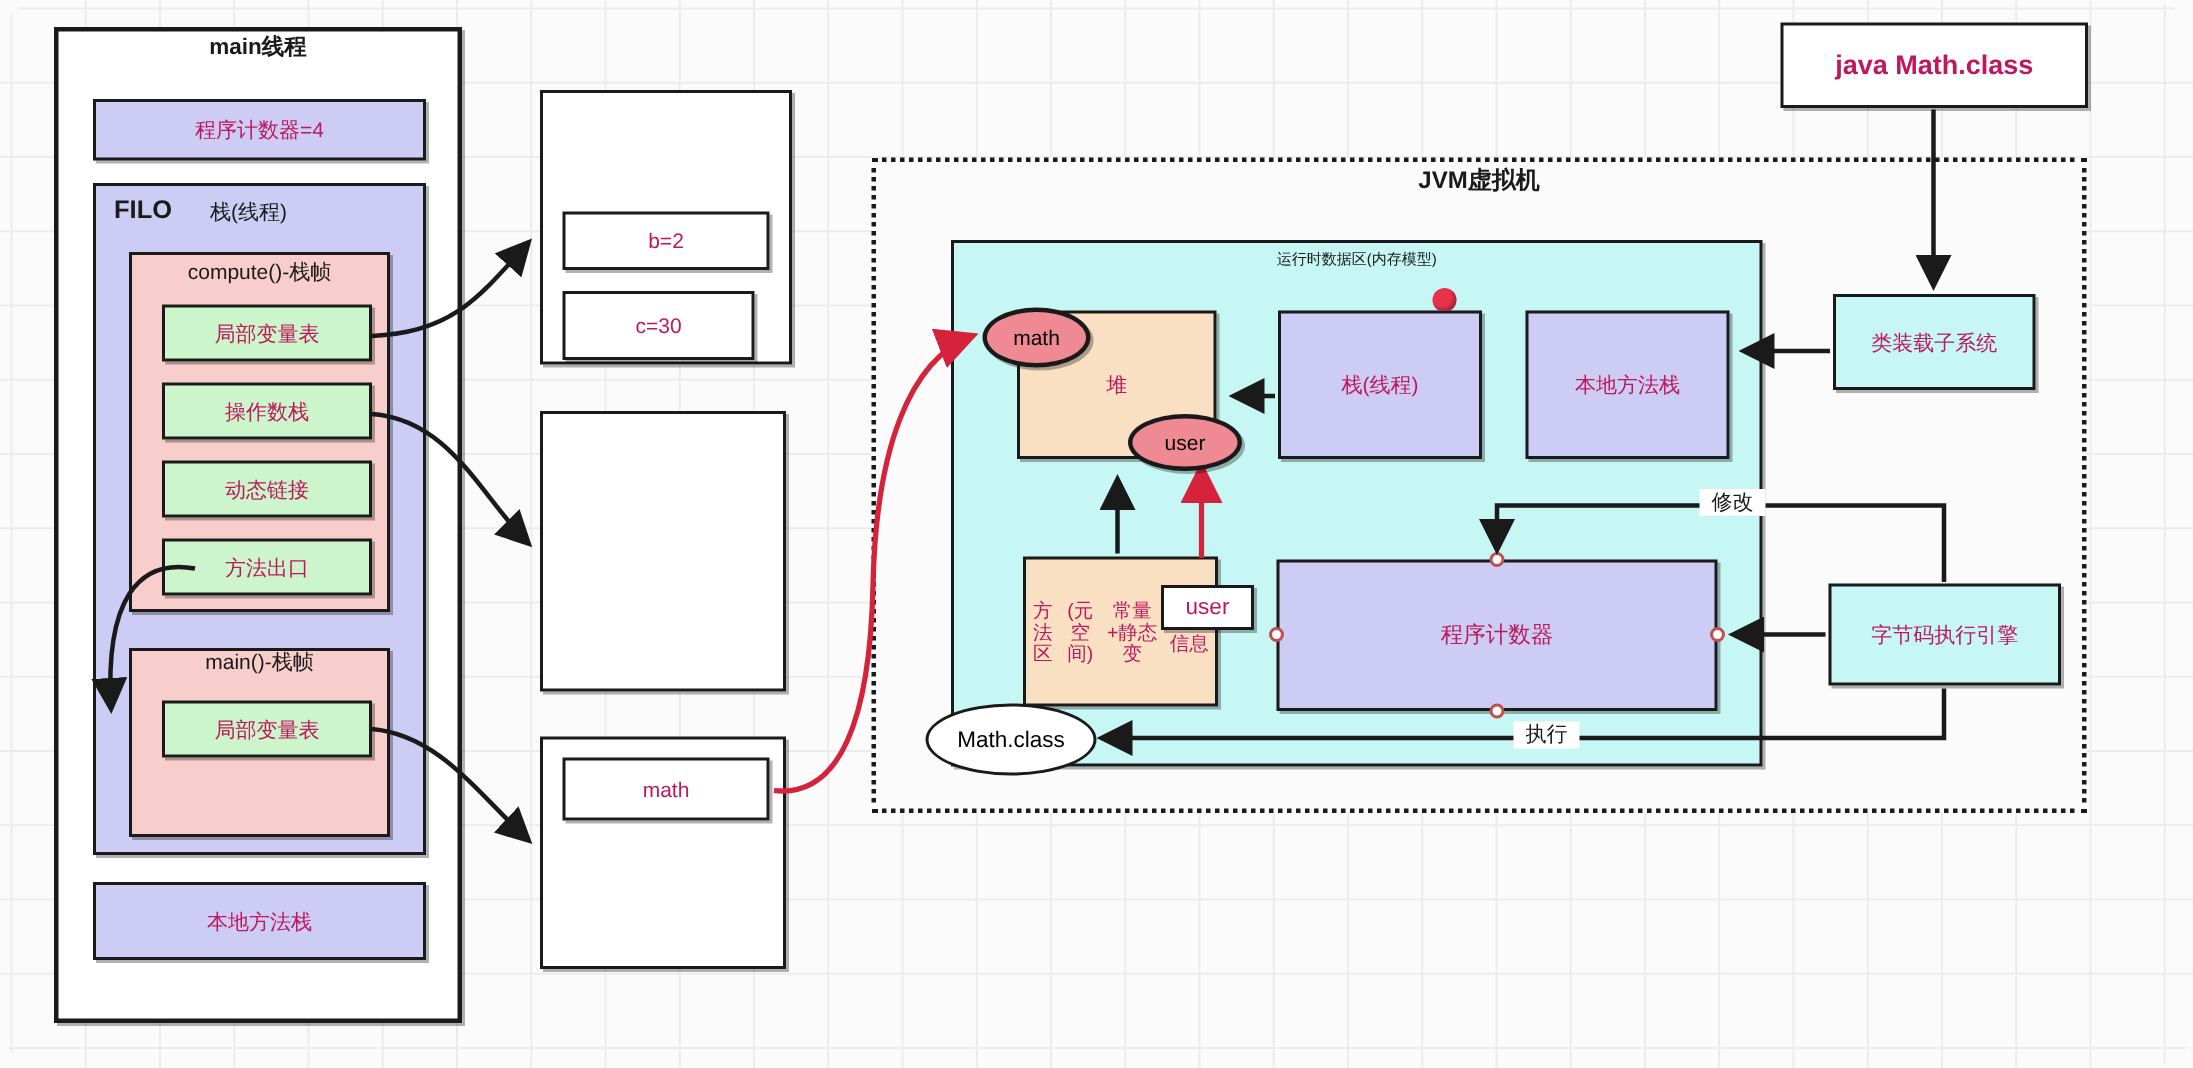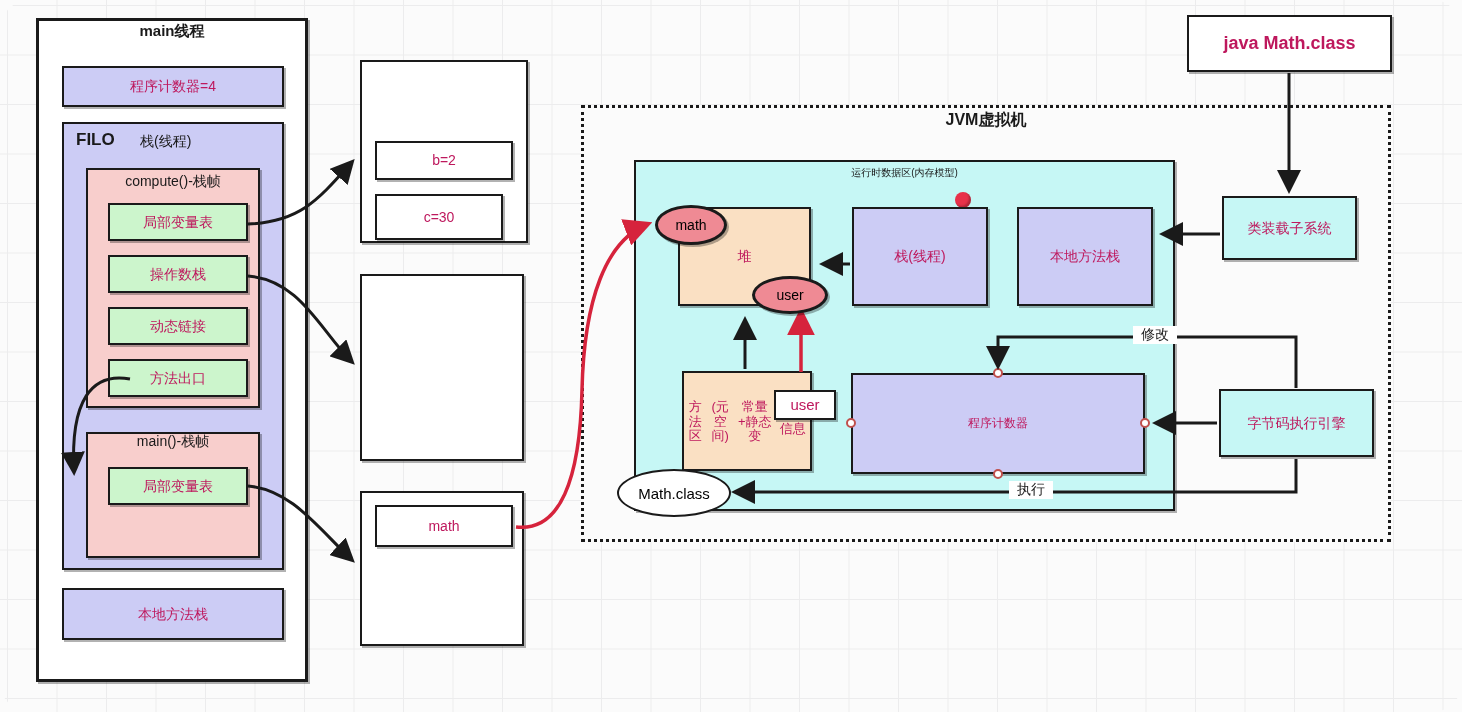--- a/index.html
+++ b/index.html
@@ -106,21 +106,21 @@
 
   <div class="box sh" style="left:1017px; top:207px; width:136px; height:99px; background:#ccccf5; font-size:14px;">本地方法栈</div>
 
   <div class="box sh vcol" style="left:682px; top:371px; width:130px; height:100px; background:#fae0c3; font-size:13px; padding-top:2px;">
     <span>方法区</span>
     <span>(元空间)</span>
     <span>常量+静态变</span>
     <span>量+类信息</span>
   </div>
 
-  <div class="box sh" style="left:851px; top:373px; width:294px; height:101px; background:#ccccf5; font-size:12px;">程序计数器</div>
+  <div class="box sh" style="left:851px; top:373px; width:294px; height:101px; background:#ccccf5; font-size:15px;">程序计数器</div>
   <div class="handle" style="left:993px; top:368px;"></div>
   <div class="handle" style="left:846px; top:418px;"></div>
   <div class="handle" style="left:1140px; top:418px;"></div>
   <div class="handle" style="left:993px; top:469px;"></div>
 
   <div class="box sh" style="left:1187px; top:15px; width:205px; height:57px; background:#ffffff; font-size:18px; font-weight:bold;">java Math.class</div>
 
   <div class="box sh" style="left:1222px; top:196px; width:135px; height:64px; background:#c6f7f5; font-size:14px;">类装载子系统</div>
 
   <div class="box sh" style="left:1219px; top:389px; width:155px; height:68px; background:#c6f7f5; font-size:14px;">字节码执行引擎</div>

